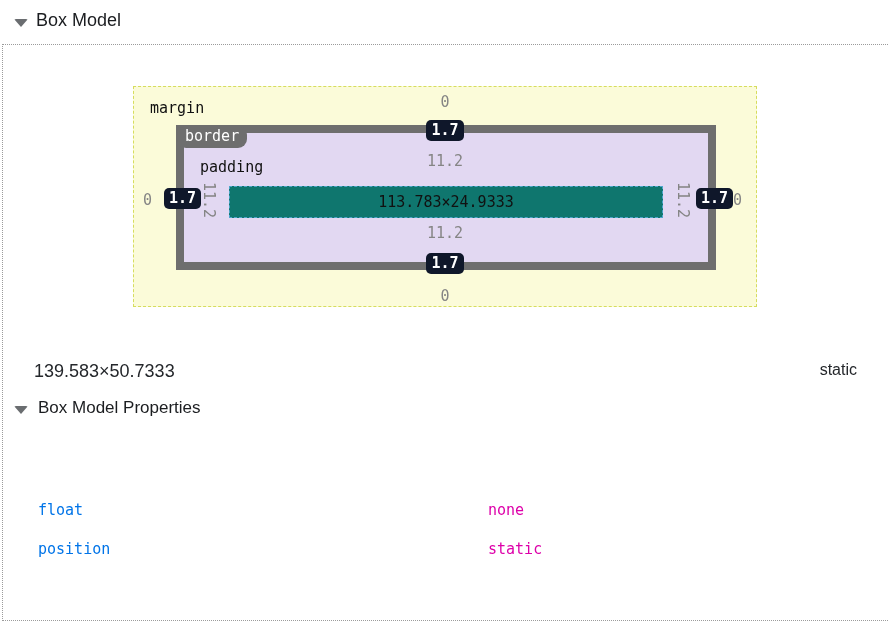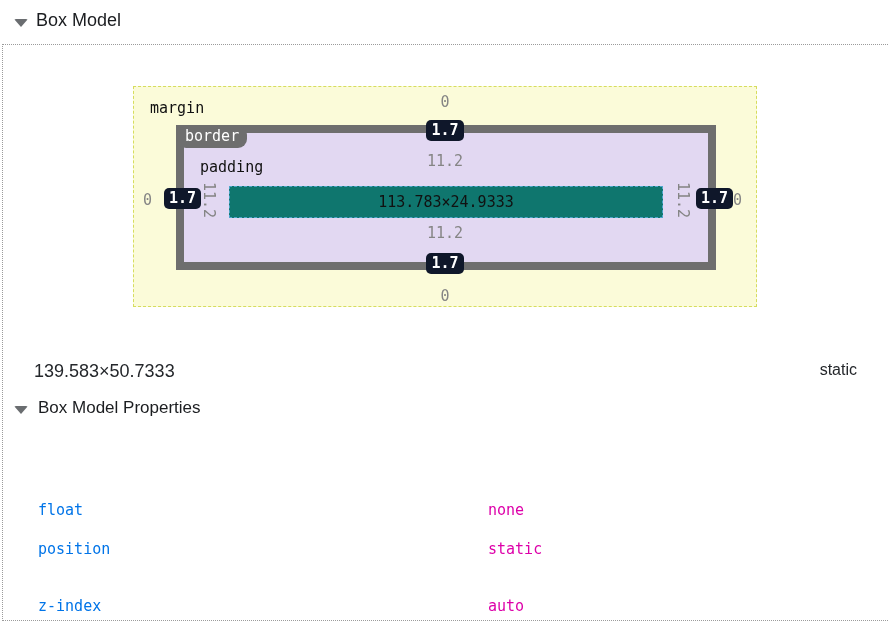--- a/index.html
+++ b/index.html
@@ -177,18 +177,14 @@
   </div>
 
   <div class="prop-row mono" style="top:501px">
     <span class="prop-name">float</span>
     <span class="prop-value">none</span>
   </div>
   <div class="prop-row mono" style="top:540px">
     <span class="prop-name">position</span>
     <span class="prop-value">static</span>
   </div>
-  <div class="prop-row mono" style="top:597px">
-    <span class="prop-name">z-index</span>
-    <span class="prop-value">auto</span>
-  </div>
 
 </div>
 
 </body></html>

